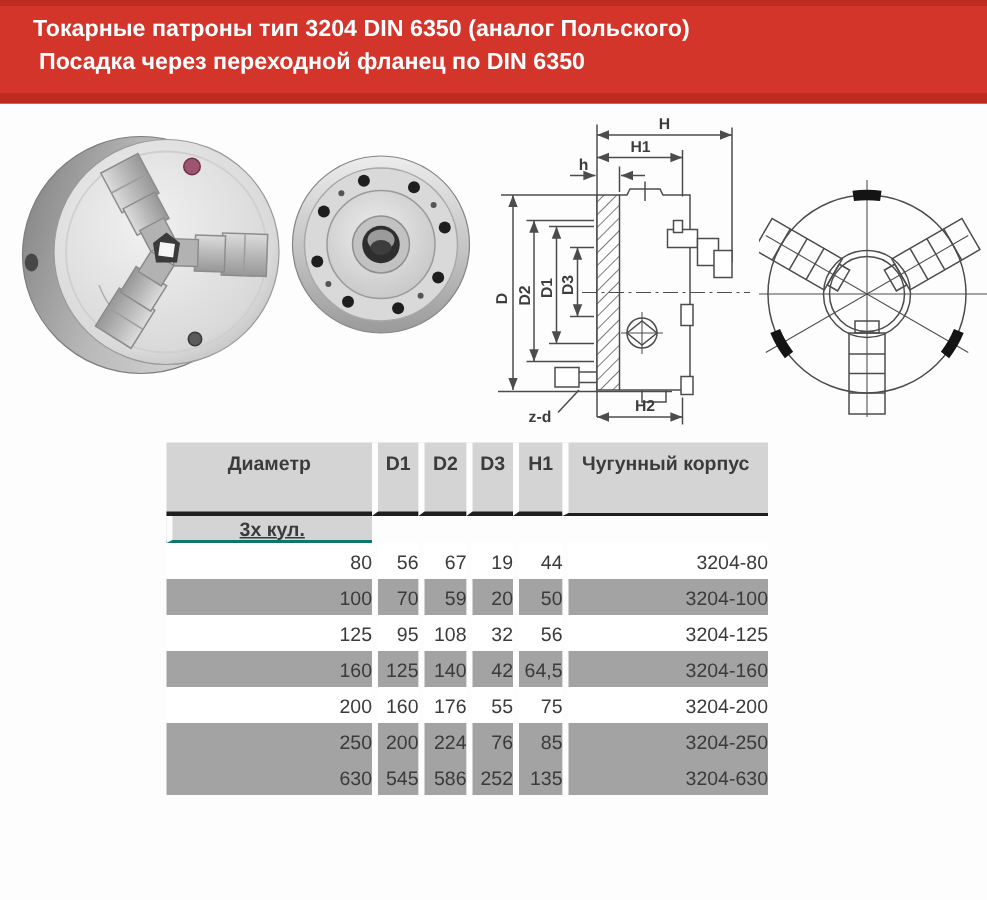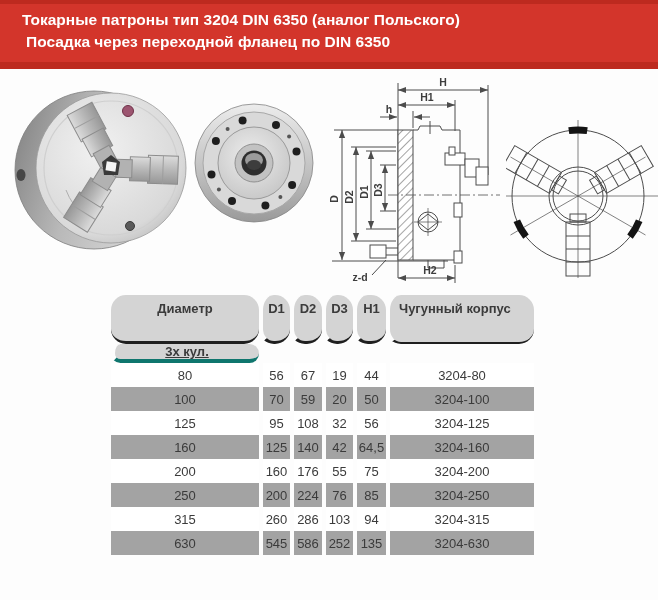--- a/index.html
+++ b/index.html
@@ -29,41 +29,41 @@
   
   .spec-table{
     position:absolute;left:111px;top:295px;
     border-collapse:separate;border-spacing:0;
     font-size:13px;color:#3b3b3b;
   }
   .spec-table th,.spec-table td{
     padding:0;margin:0;box-sizing:border-box;
     text-align:center;vertical-align:middle;
   }
-  .spec-table th{background:#d4d4d4;font-weight:bold;border-radius:15px;}
+  .spec-table th{background:#d4d4d4;font-weight:bold;}
   .spec-table .c0{width:88px;}
   .spec-table .c1{width:31px;}
   .spec-table .c2{width:32px;}
   .spec-table .c3{width:31px;}
   .spec-table .c4{width:33px;}
-  .spec-table .c5{width:148px;margin-left:38px;}
+  .spec-table .c5{width:137px;margin-left:38px;}
   .spec-table th.c1,.spec-table th.c2,.spec-table th.c3,.spec-table th.c4,.spec-table th.c5,
   .spec-table td + td{border-left:4px solid #fdfdfd;}
   .spec-table thead th.span2{
     height:49px;vertical-align:top;padding-top:6px;
     border-bottom:3px solid #1f1f1f;
   }
   .spec-table thead th.group{
     height:28px;text-align:left;padding:6px 0 0 9px;vertical-align:top;
     border-bottom:2px solid #1f1f1f;
   }
   .spec-table thead th.sub{
-    height:18px;border-bottom:4px solid #0f766e;vertical-align:middle;text-decoration:underline;
-  }
-  .spec-table tbody td{height:24px;background:#ffffff;}
+    height:18px;border-bottom:2px solid #0f766e;vertical-align:middle;text-decoration:underline;
+  }
+  .spec-table tbody td{height:24px;background:#ffffff;text-align:right;}
   .spec-table tbody tr.alt td{background:#a3a3a3;}
 </style>
 </head>
 <body>
 
 <header class="banner">
   <div>Токарные патроны тип 3204 DIN 6350 (аналог Польского)</div>
   <div class="l2">Посадка через переходной фланец по DIN 6350</div>
 </header>
 
@@ -323,28 +323,20 @@
         <td class="c5">3204-200</td>
       </tr>
       <tr class="alt">
         <td class="c0">250</td>
         <td class="c1">200</td>
         <td class="c2">224</td>
         <td class="c3">76</td>
         <td class="c4">85</td>
         <td class="c5">3204-250</td>
       </tr>
-      <tr>
-        <td class="c0">315</td>
-        <td class="c1">260</td>
-        <td class="c2">286</td>
-        <td class="c3">103</td>
-        <td class="c4">94</td>
-        <td class="c5">3204-315</td>
-      </tr>
       <tr class="alt">
         <td class="c0">630</td>
         <td class="c1">545</td>
         <td class="c2">586</td>
         <td class="c3">252</td>
         <td class="c4">135</td>
         <td class="c5">3204-630</td>
       </tr>
     </tbody>
 </table>

